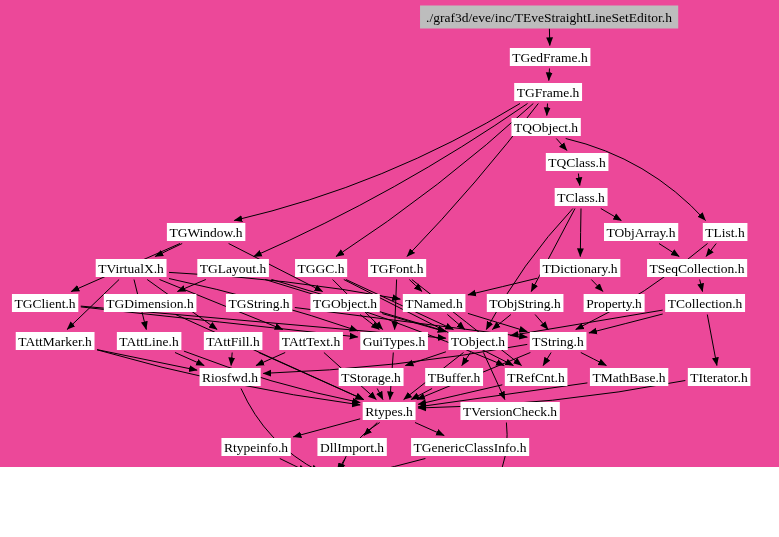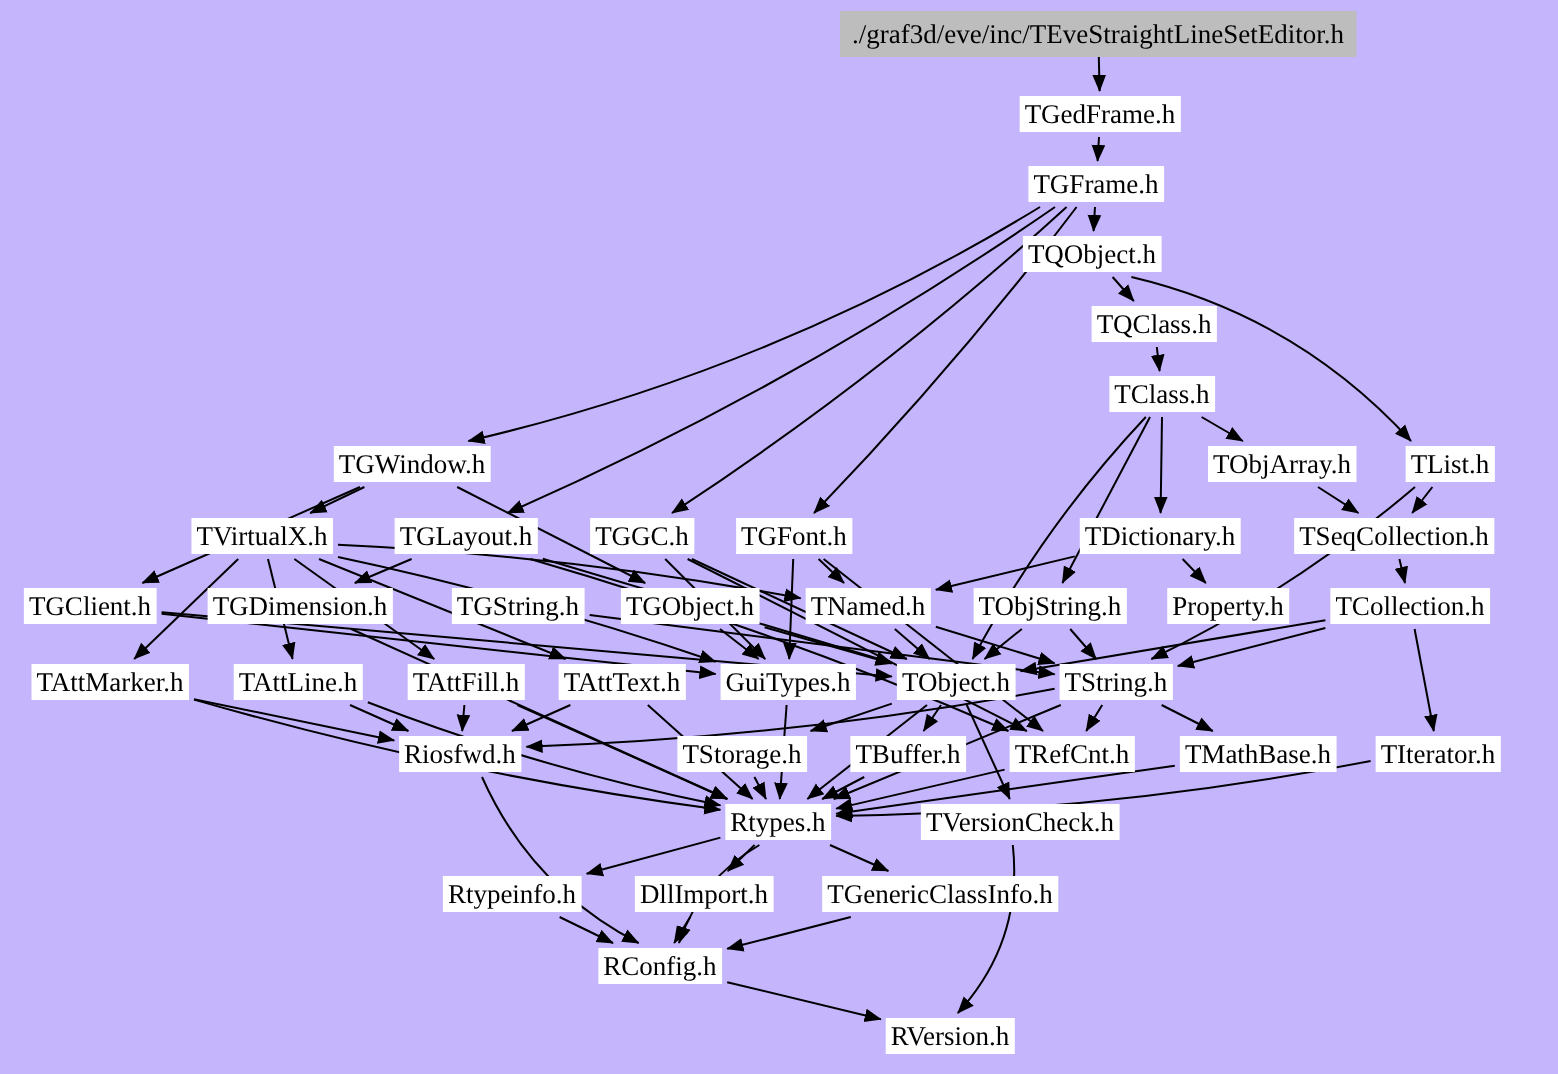--- a/index.html
+++ b/index.html
@@ -1,20 +1,20 @@
 <!DOCTYPE html>
 <html><head>
 <meta charset="utf-8">
 <style>
   html, body { margin: 0; padding: 0; background: #ffffff; }
   .stage {
     position: relative;
     width: 779px;
-    height: 537px;
-    background: #c4b5fd;
+    height: 467px;
+    background: #ec4899;
     font-family: "Liberation Serif", serif;
     overflow: hidden;
   }
   svg { display: block; }
   .edge {
     fill: none;
     stroke: #000000;
     stroke-width: 1;
   }
   .node-label {

